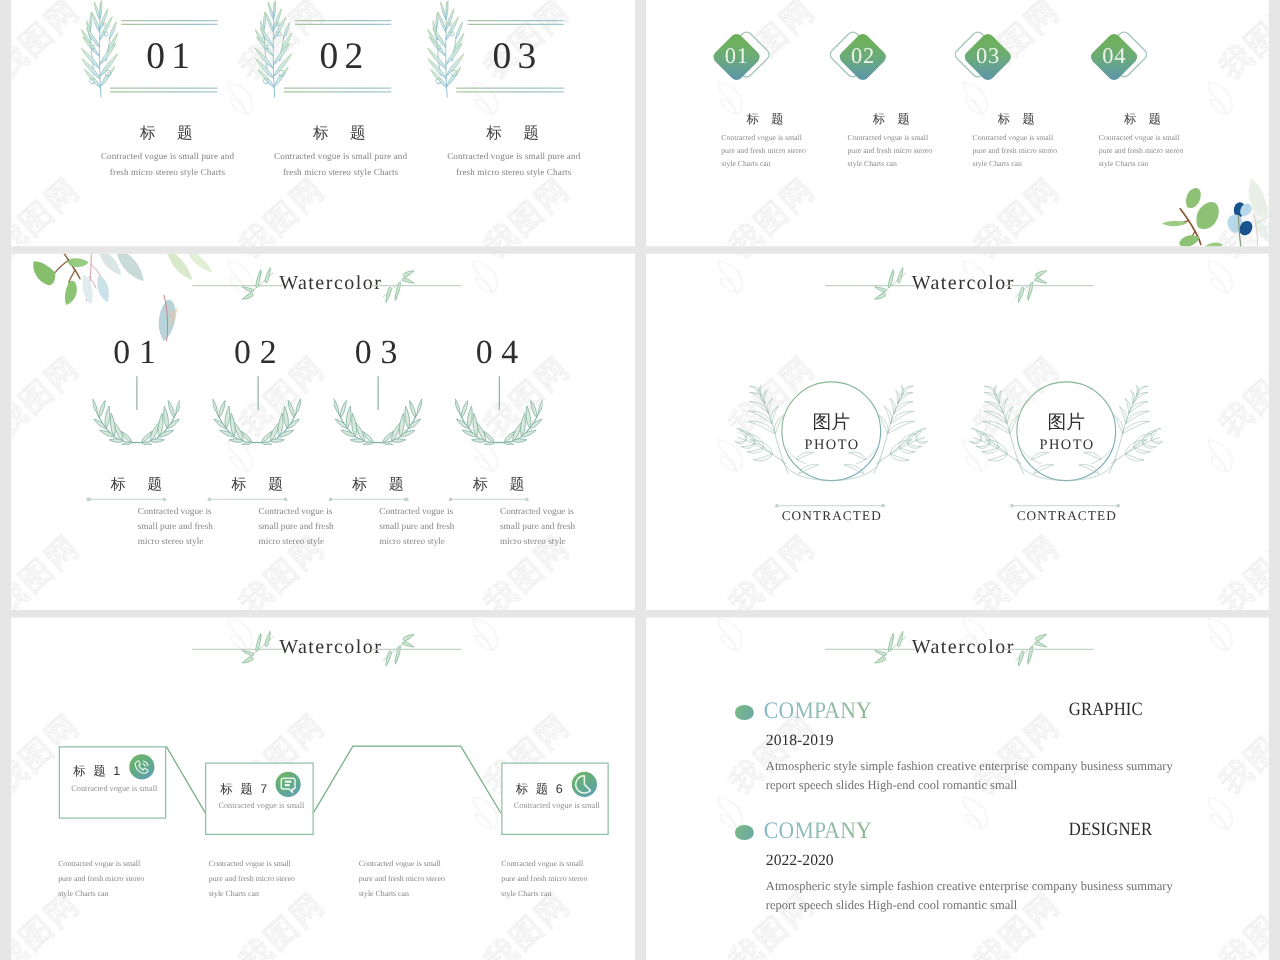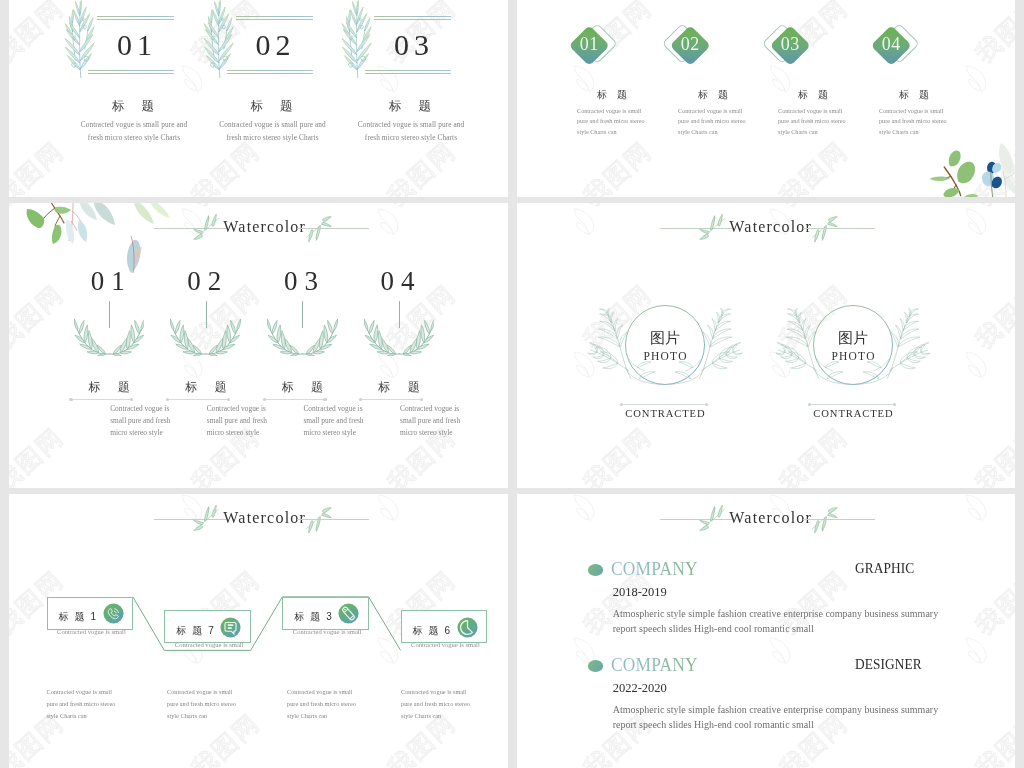--- a/index.html
+++ b/index.html
@@ -98,21 +98,21 @@
   .s4col .uline{position:absolute;left:46.3px;top:200.9px;width:85.5px;height:1px;background:#d3ddd6;}
   .s4col .uline:before,.s4col .uline:after{content:"";position:absolute;top:-1.2px;width:3.2px;height:3.2px;
       border-radius:50%;background:#c4d6cc;}
   .s4col .uline:before{left:-1.5px;}
   .s4col .uline:after{right:-1.5px;}
   .s4col .ct{position:absolute;left:0;top:204.5px;width:180px;text-align:center;font-size:10.6px;
       letter-spacing:0.9px;text-indent:0.9px;color:#333;}
 
   
   .s5 .zig{position:absolute;left:0;top:0;}
-  .s5box{position:absolute;width:86.3px;height:33px;box-sizing:border-box;
+  .s5box{position:absolute;width:86.3px;height:58px;box-sizing:border-box;
       border:1px solid #8ec0a5;background:#fff;}
   .s5box.up{top:102.9px;}
   .s5box.down{top:116px;}
   .s5box .bt{position:absolute;left:11px;top:12.5px;font-size:10px;letter-spacing:1.6px;color:#333;
       font-family:"Liberation Sans",sans-serif;white-space:nowrap;}
   .s5box .bs{position:absolute;left:9.5px;top:30px;font-size:6.6px;color:#8f8f8f;white-space:nowrap;}
   .s5box .ic{position:absolute;left:55px;top:5.5px;}
   .s5txt{position:absolute;top:194px;width:100px;}
   .s5txt .en{position:absolute;left:0;font-size:6.3px;color:#858585;white-space:nowrap;}
   .s5txt .en.l1{top:0px;}
@@ -606,27 +606,20 @@
           <use href="#icPhone"></use>
         </svg>
     </div>
     <div class="s5box down" style="left:155.3px">
       <div class="bt">标 题 7</div>
       <div class="bs">Contracted vogue is small</div>
       <svg class="ic" width="21" height="21" viewBox="0 0 24 24">
           <use href="#icChat"></use>
         </svg>
     </div>
-    <div class="s5box up" style="left:273.3px">
-      <div class="bt">标 题 3</div>
-      <div class="bs">Contracted vogue is small</div>
-      <svg class="ic" width="21" height="21" viewBox="0 0 24 24">
-          <use href="#icPen"></use>
-        </svg>
-    </div>
     <div class="s5box down" style="left:391.6px">
       <div class="bt">标 题 6</div>
       <div class="bs">Contracted vogue is small</div>
       <svg class="ic" width="21" height="21" viewBox="0 0 24 24">
           <use href="#icClock"></use>
         </svg>
     </div>
     <div class="s5txt" style="left:37.5px">
       <div class="en l1">Contracted vogue is small</div>
       <div class="en l2">pure and fresh micro stereo</div>

